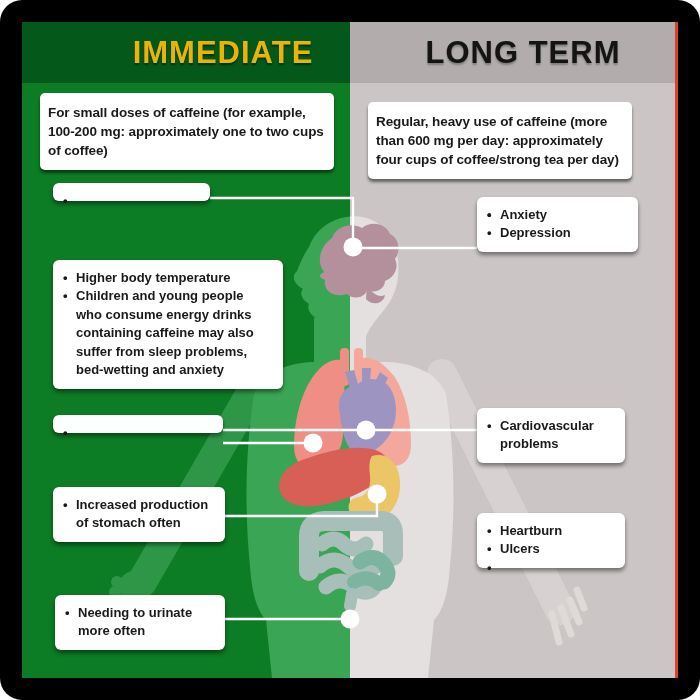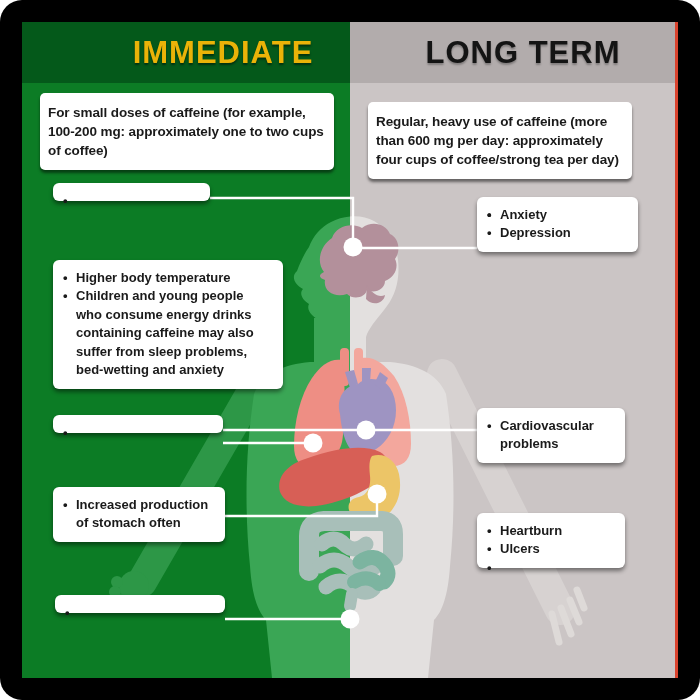--- a/index.html
+++ b/index.html
@@ -156,20 +156,21 @@
     <div class="box" style="left:31px;top:465px;width:172px;">
       <div class="li">
         <span class="bullet">•</span>
         <span>Increased production of stomach often</span>
       </div>
     </div>
 
     <div class="box" style="left:33px;top:573px;width:170px;">
       <div class="li">
         <span class="bullet">•</span>
+        <span>Needing to urinate more often</span>
       </div>
     </div>
 
     <div class="box" style="left:455px;top:175px;width:161px;">
       <div class="li">
         <span class="bullet">•</span>
       </div>
       <div class="li">
         <span class="bullet">•</span>
         <span>Anxiety</span>

